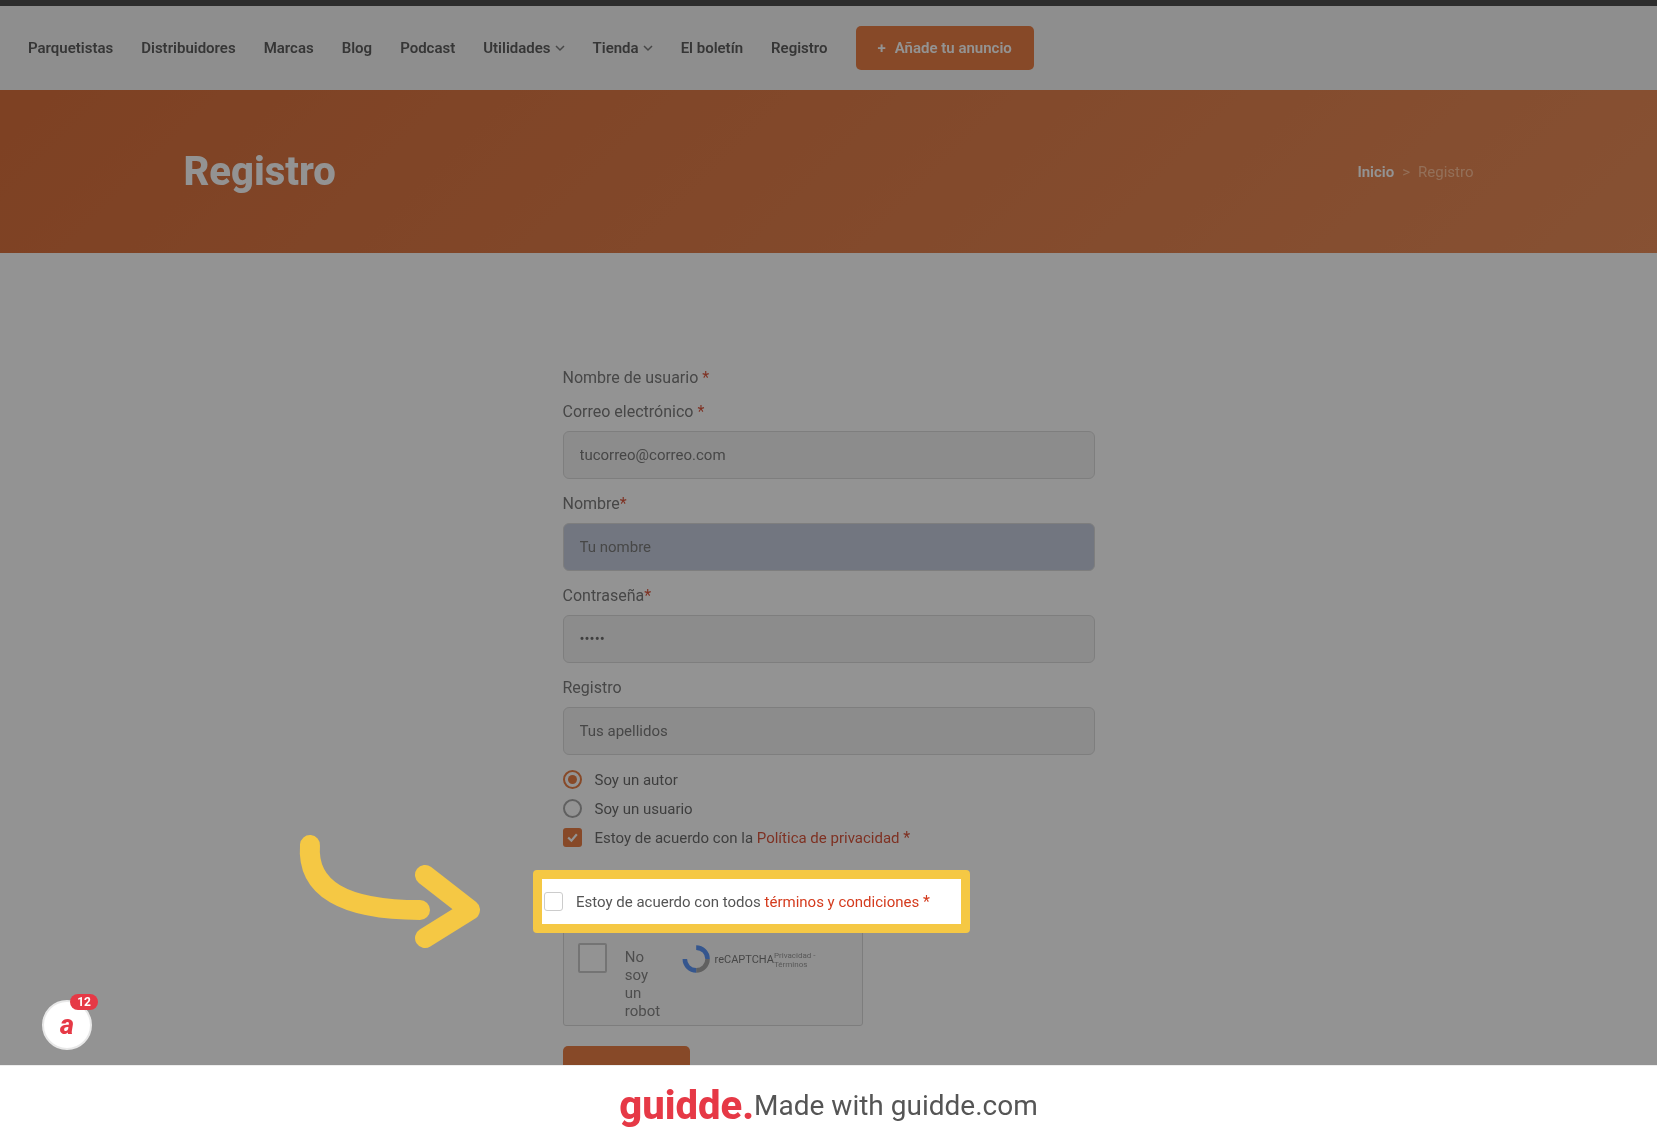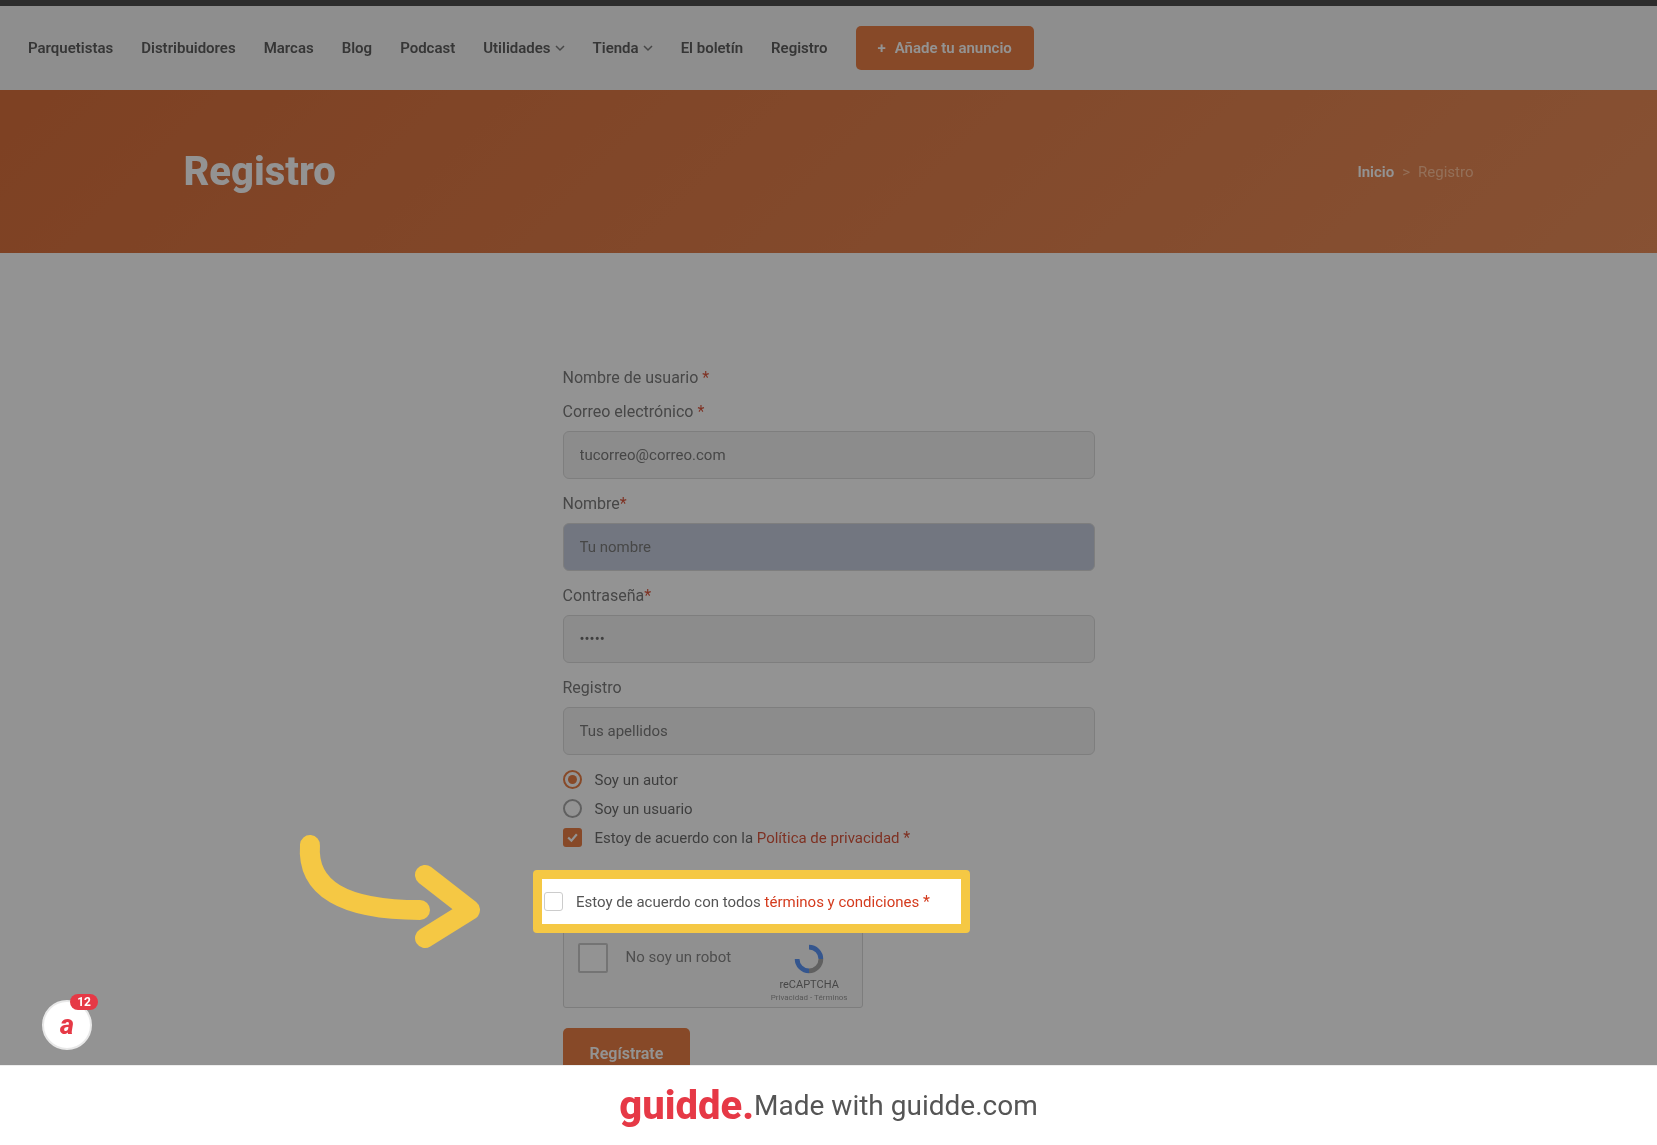--- a/index.html
+++ b/index.html
@@ -55,21 +55,21 @@
     .checkbox.checked { background: #e66b28; color: #fff; }
     .checkbox.unchecked { border: 1px solid #ccc; background: #fff; }
     .checkbox-label { color: #555; font-size: 15px; }
     .policy-link { color: #d43b1e; }
     
     .highlight-box { background: #fff; border: 9px solid #f5c844; border-radius: 4px; padding: 13px 2px; margin: -2px -12px 16px -12px; display: flex; align-items: center; gap: 13px; }
     
     .recaptcha { width: 300px; border: 1px solid #d3d3d3; border-radius: 3px; padding: 12px 14px 5px; display: flex; align-items: flex-start; gap: 18px; margin-top: 10px; background: #f9f9f9; }
     .recaptcha-check { width: 30px; height: 30px; border: 2px solid #c1c1c1; border-radius: 2px; background: #fff; margin-top: 3px; }
     .recaptcha-text { color: #737373; font-size: 15px; margin-top: 8px; flex: 1; }
-    .recaptcha-logo { display: flex; flex-direction: column; align-items: center; font-size: 11px; color: #666; }
+    .recaptcha-logo { display: flex; flex-direction: row; align-items: center; font-size: 11px; color: #666; }
     .recaptcha-icon { width: 38px; height: 38px; }
     .recaptcha-small { font-size: 8px; color: #888; margin-top: 2px; }
     
     .submit-btn { background: #e66b28; color: #fff; padding: 16px 27px; border: none; border-radius: 5px; font-size: 16px; font-weight: 600; margin-top: 20px; cursor: pointer; }
     
     .overlay { position: absolute; inset: 0; background: rgba(40,40,40,0.5); pointer-events: none; }
     
     .highlight-container { position: absolute; top: 870px; left: 533px; width: 437px; z-index: 10; }
     .highlight-container .highlight-box { margin: 0; }
     

